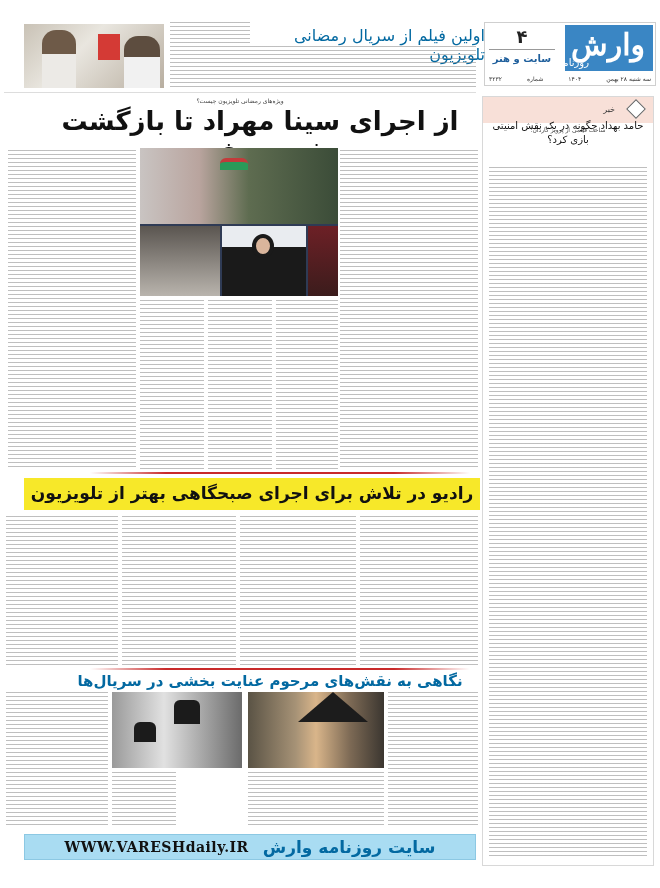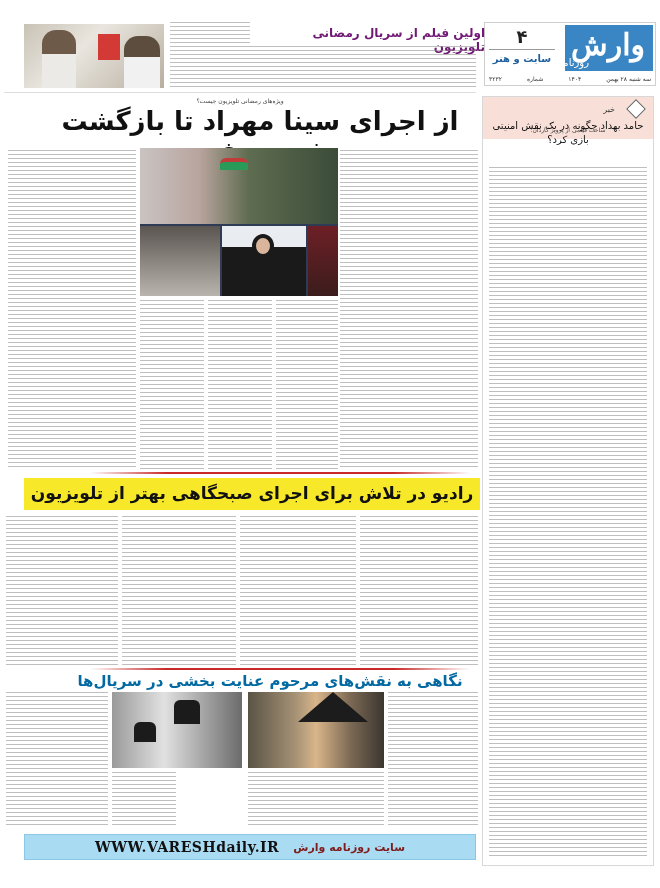--- a/index.html
+++ b/index.html
@@ -11,39 +11,39 @@
   
   .masthead { left: 484px; top: 22px; width: 172px; height: 64px; border: 1px solid #cfcfcf; background: #fff; }
   .logo-box { position: absolute; right: 2px; top: 2px; width: 88px; height: 46px; background: #3a86c4; color: #fff; overflow: hidden; }
   .logo-main { position: absolute; right: 8px; top: 2px; font-family: "DejaVu Serif", serif; font-size: 30px; font-weight: bold; color: #fff; letter-spacing: -1px; }
   .logo-small { position: absolute; right: 64px; bottom: 3px; font-size: 10px; color: #fff; margin-top: 20px; }
   .page-num { position: absolute; left: 6px; top: 3px; width: 62px; text-align: center; font-size: 18px; font-weight: bold; color: #222; }
   .section-name { position: absolute; left: 4px; top: 26px; width: 66px; text-align: center; font-size: 10px; font-weight: bold; color: #1f5f9c; border-top: 1px solid #999; padding-top: 3px; }
   .issue-row { position: absolute; left: 4px; right: 4px; bottom: 3px; display: flex; justify-content: space-between; font-size: 6px; color: #333; }
 
   
-  .top-story-title { left: 260px; top: 26px; width: 225px; font-size: 12px; font-weight: bold; text-align: right; color: #701a75; }
+  .top-story-title { left: 260px; top: 26px; width: 225px; font-size: 16px; font-weight: normal; text-align: right; color: #0369a1; }
   .text-block { font-size: 5.2px; line-height: 8px; color: #555; text-align: justify; overflow: hidden; }
   .lines { background: repeating-linear-gradient(to bottom, #8a8a8a 0px, #8a8a8a 1.2px, transparent 1.2px, transparent 4px); opacity: .55; }
   .top-text-right { left: 250px; top: 46px; width: 226px; height: 44px; }
   .top-text-left { left: 170px; top: 22px; width: 80px; height: 66px; }
   .top-photo { left: 24px; top: 24px; width: 140px; height: 64px; background: linear-gradient(135deg, #c9c2b6 0%, #e9e6df 40%, #b8aea0 100%); overflow: hidden; }
   .top-photo .red { position: absolute; left: 74px; top: 10px; width: 22px; height: 26px; background: #d43a35; }
   .top-photo .p1 { position: absolute; left: 18px; top: 6px; width: 34px; height: 60px; border-radius: 14px 14px 0 0; background: linear-gradient(#6e5a48 0%, #6e5a48 40%, #eceae6 40%); }
   .top-photo .p2 { position: absolute; left: 100px; top: 12px; width: 36px; height: 56px; border-radius: 14px 14px 0 0; background: linear-gradient(#5d4d3f 0%, #5d4d3f 38%, #f1f1f1 38%); }
 
   .hr-top { left: 4px; top: 92px; width: 472px; height: 1px; background: #ddd; }
 
   
   .kicker { left: 140px; top: 97px; width: 200px; text-align: center; font-size: 6px; color: #444; }
   .headline { left: 40px; top: 106px; width: 440px; text-align: center; font-size: 26px; font-weight: bold; color: #111; letter-spacing: -0.5px; }
 
   
   .sidebar { left: 482px; top: 96px; width: 172px; height: 770px; border: 1px solid #d8d8d8; background: #fff; }
-  .sidebar-head { position: absolute; top: 0; left: 0; right: 0; height: 42px; background: #f8e0d8; }
+  .sidebar-head { position: absolute; top: 0; left: 0; right: 0; height: 26px; background: #f8e0d8; }
   .diamond { position: absolute; right: 10px; top: 5px; width: 14px; height: 14px; border: 1.5px solid #666; transform: rotate(45deg); background: #fff; }
   .sidebar-tag { position: absolute; right: 38px; top: 8px; font-size: 8px; color: #333; }
   .sidebar-kicker { position: absolute; top: 29px; right: 8px; left: 8px; text-align: center; font-size: 6px; color: #444; }
   .sidebar-title { position: absolute; top: 22px; right: 8px; left: 8px; text-align: center; font-size: 10px; font-weight: normal; color: #111; line-height: 14px; }
   .sidebar-text { position: absolute; top: 70px; right: 6px; left: 6px; bottom: 6px; }
 
   
   .collage { left: 140px; top: 148px; width: 198px; height: 148px; background: #2f3b55; overflow: hidden; }
   .c-top { position: absolute; left: 0; top: 0; width: 100%; height: 76px; background: linear-gradient(90deg, #c9c4c2 0%, #b9a49e 30%, #5e6c50 55%, #3b4c38 100%); }
   .c-hat { position: absolute; left: 80px; top: 10px; width: 28px; height: 12px; background: #2a9a59; border-top: 4px solid #c23b3b; border-radius: 6px 6px 0 0; }
@@ -80,21 +80,21 @@
   .s-photo2 .hat1 { position: absolute; left: 62px; top: 8px; width: 26px; height: 24px; background: #1b1b1b; border-radius: 6px 6px 0 0; }
   .s-photo2 .hat2 { position: absolute; left: 22px; top: 30px; width: 22px; height: 20px; background: #1b1b1b; border-radius: 6px 6px 0 0; }
 
   .s-col-r { left: 388px; top: 692px; width: 90px; height: 136px; }
   .s-col-l { left: 6px; top: 692px; width: 102px; height: 136px; }
   .s-col-m2 { left: 248px; top: 772px; width: 136px; height: 56px; }
   .s-col-m0 { left: 112px; top: 772px; width: 64px; height: 56px; }
 
   
   .footer-banner { left: 24px; top: 834px; width: 452px; height: 26px; background: #a9dcf2; border: 1px solid #8cc8e3; display: flex; align-items: center; justify-content: center; gap: 14px; direction: rtl; }
-  .footer-fa { font-size: 11px; font-weight: bold; color: #7f1d1d; }
+  .footer-fa { font-size: 17px; font-weight: bold; color: #0369a1; }
   .footer-url { font-family: "DejaVu Serif", serif; font-size: 14px; font-weight: bold; color: #111; direction: ltr; letter-spacing: 0.5px; }
 </style>
 </head>
 <body>
 
 <div class="abs masthead">
   <div class="logo-box">
     <span class="logo-main">وارش</span>
     <span class="logo-small">روزنامه</span>
   </div>

